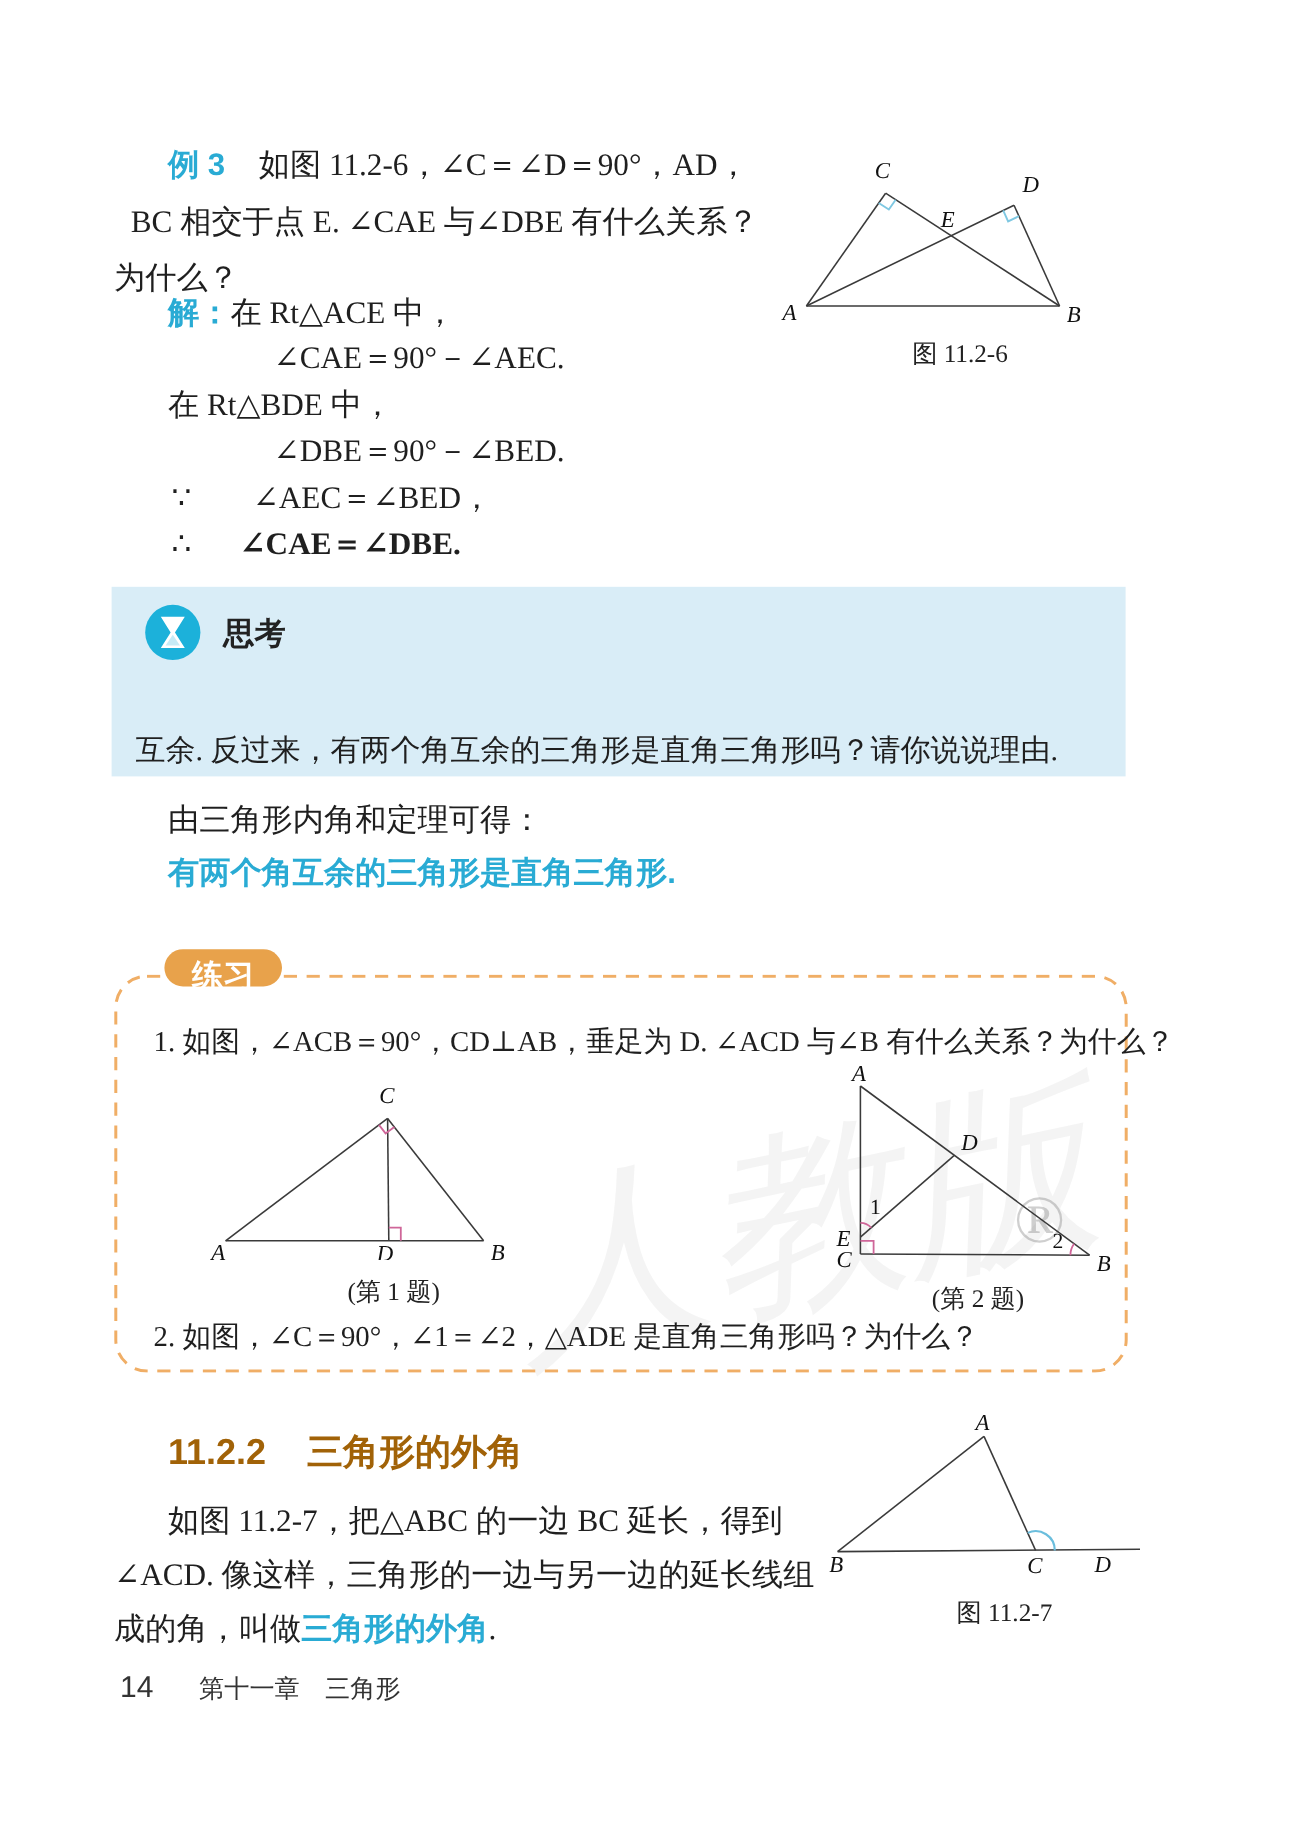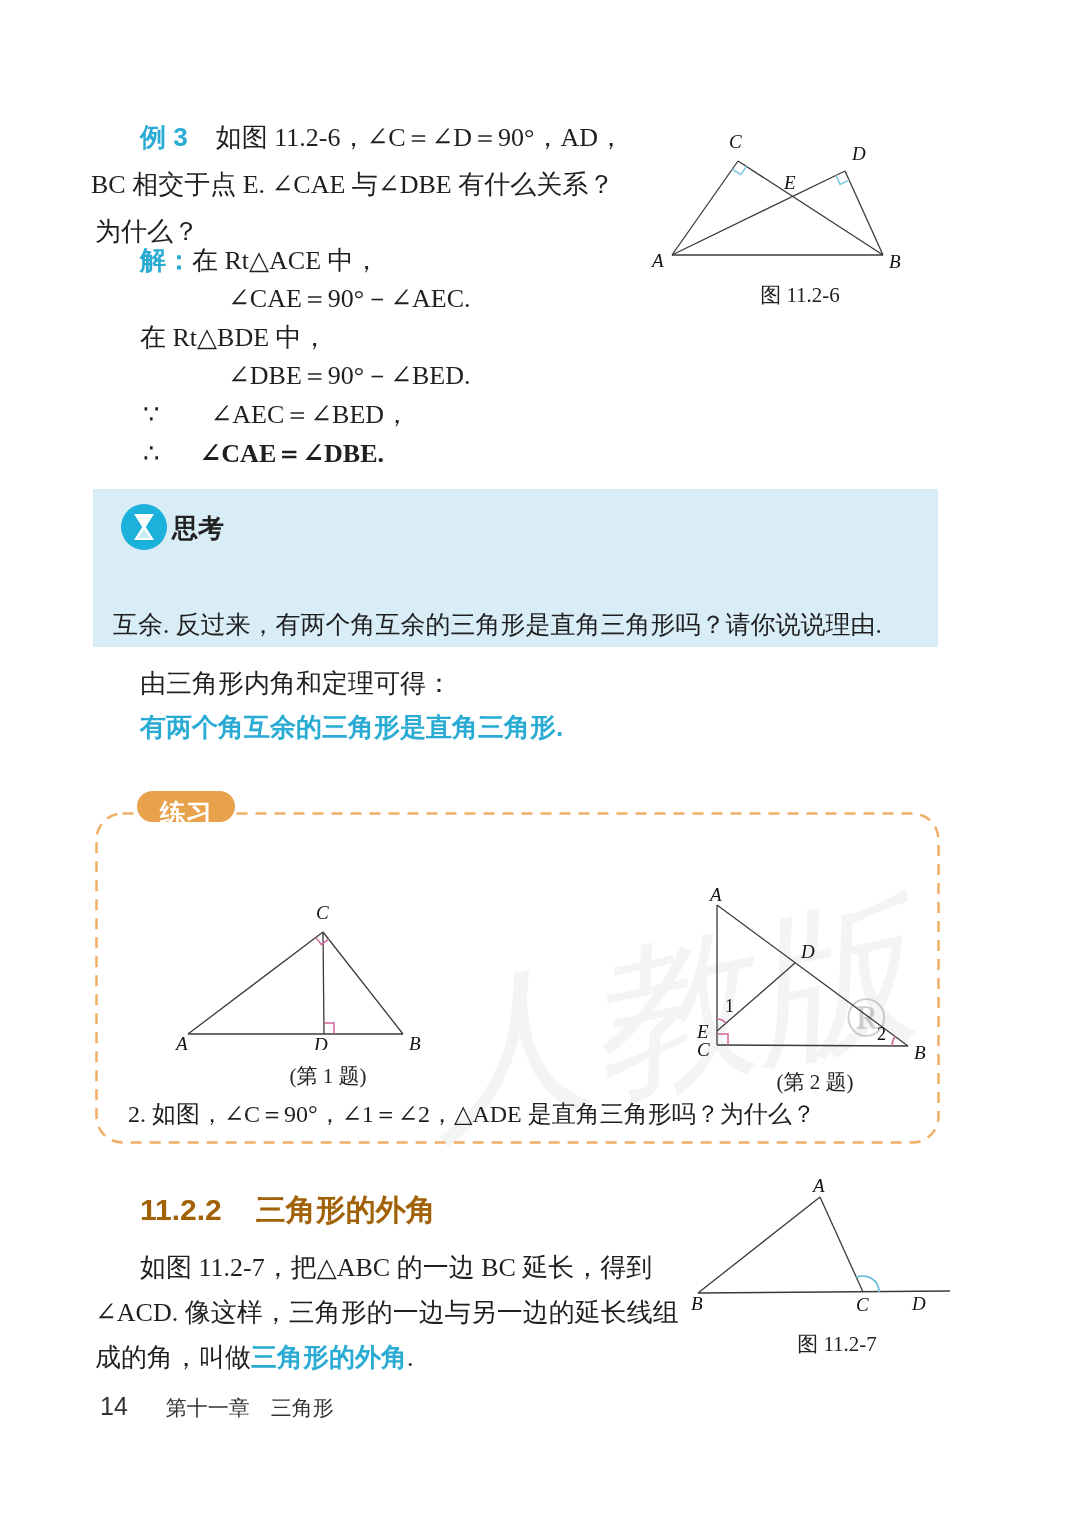--- a/index.html
+++ b/index.html
@@ -10,21 +10,21 @@
   }
   .abs { position:absolute; white-space:nowrap; }
   .body-text { font-size:26px; color:#1f1f1f; }
   .small-text { font-size:24px; color:#1f1f1f; }
   .accent-bold { color:#29abd4; font-weight:bold; font-family:"Liberation Sans","DejaVu Sans",sans-serif; }
   .cap { font-size:21px; color:#222; text-align:center; }
   .think-box {
     position:absolute; left:93px; top:489px; width:845px; height:158px;
     background:#d9edf7;
   }
-  .think-title { position:absolute; left:79px; top:22px; font-size:26px; font-weight:bold;
+  .think-title { position:absolute; left:93px; top:22px; font-size:26px; font-weight:bold;
     font-family:"Liberation Sans","DejaVu Sans",sans-serif; color:#222; }
   .think-line { position:absolute; font-size:25px; color:#1f1f1f; white-space:nowrap; }
   .practice-box { position:absolute; left:95px; top:812px; width:845px; height:332px; }
   .practice-badge {
     position:absolute; left:42px; top:-21px; width:98px; height:31px;
     background:#e8a24b; border-radius:23px; color:#fff; font-weight:bold;
     font-size:26px; line-height:45px; text-align:center;
     font-family:"Liberation Sans","DejaVu Sans",sans-serif;
   }
   .section-head { font-size:30px; font-weight:bold; color:#a16207;
@@ -49,21 +49,21 @@
 <body>
 
 <div class="page">
 
   <div class="watermark">人教版</div>
   <div class="registered">®</div>
 
   <div class="abs body-text" style="left:140px; top:120px;">
     <span class="accent-bold" style="margin-right:28px;">例 3</span><span>如图 11.2-6，∠C＝∠D＝90°，AD，</span>
   </div>
-  <div class="abs body-text" style="left:91px; top:167px;">BC 相交于点 E. ∠CAE 与∠DBE 有什么关系？</div>
+  <div class="abs body-text" style="left:109px; top:167px;">BC 相交于点 E. ∠CAE 与∠DBE 有什么关系？</div>
   <div class="abs body-text" style="left:95px; top:214px;">为什么？</div>
 
   <svg class="abs" style="left:630px; top:126px;" width="340" height="152" viewBox="0 0 340 152">
     <g stroke="#3a3a3a" stroke-width="1.3" fill="none">
       <line x1="42" y1="129" x2="253" y2="129"></line>
       <line x1="42" y1="129" x2="108" y2="35"></line>
       <line x1="108" y1="35" x2="253" y2="129"></line>
       <line x1="42" y1="129" x2="215" y2="45"></line>
       <line x1="215" y1="45" x2="253" y2="129"></line>
     </g>
@@ -104,20 +104,21 @@
 
   <div class="abs body-text" style="left:140px; top:666px;">由三角形内角和定理可得：</div>
   <div class="abs accent-bold" style="left:140px; top:710px; font-size:26px;">有两个角互余的三角形是直角三角形.</div>
 
   <div class="practice-box">
     <svg width="845" height="332" style="position:absolute; left:0; top:0;">
       <rect x="1.5" y="1.5" width="842" height="329" rx="26" fill="none" stroke="#f0ae66" stroke-width="2.5" stroke-dasharray="11 8"></rect>
     </svg>
     <div class="practice-badge">练习</div>
 
+    <div class="abs small-text" style="left:33px; top:40px;">1. 如图，∠ACB＝90°，CD⊥AB，垂足为 D. ∠ACD 与∠B 有什么关系？为什么？</div>
 
     <svg class="abs" style="left:73px; top:93px;" width="320" height="145" viewBox="0 0 320 145">
       <g stroke="#3a3a3a" stroke-width="1.3" fill="none">
         <line x1="20" y1="129" x2="235" y2="129"></line>
         <line x1="20" y1="129" x2="155" y2="27"></line>
         <line x1="155" y1="27" x2="235" y2="129"></line>
         <line x1="155" y1="27" x2="156" y2="129"></line>
       </g>
       <g stroke="#cf6699" stroke-width="1.5" fill="none">
         <path d="M147.8 32.4 L153.3 39.5 L160.6 34.1"></path>

